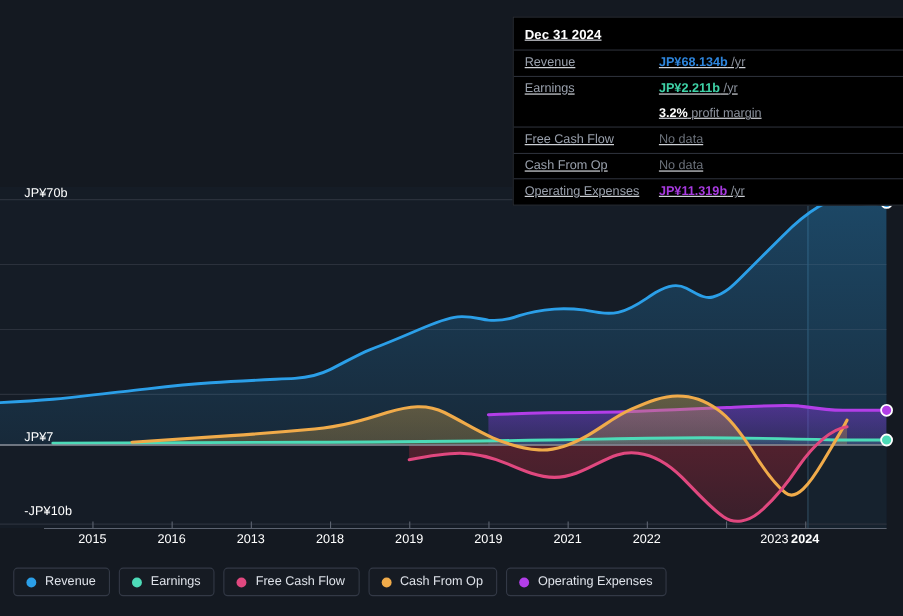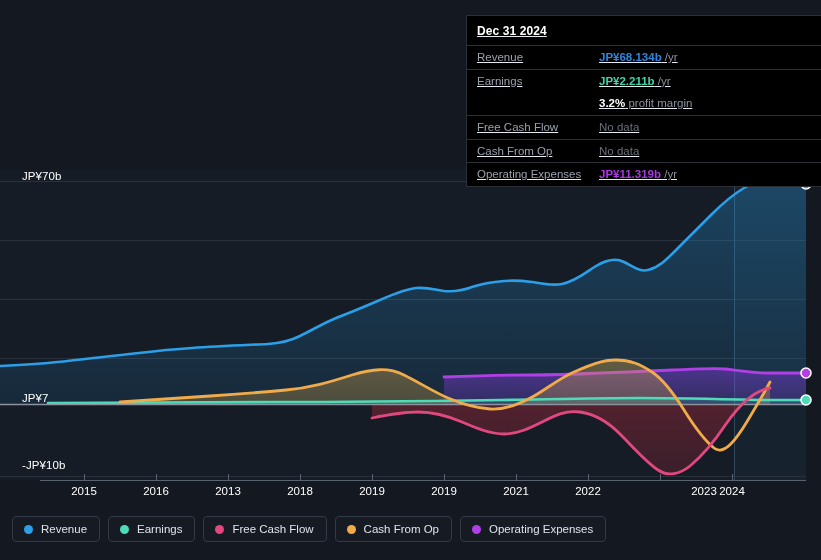--- a/index.html
+++ b/index.html
@@ -285,21 +285,21 @@
   <div id="x-ticks">
       <div class="xtick" style="left: 84px;">2015</div>
       <div class="xtick" style="left: 156px;">2016</div>
       <div class="xtick" style="left: 228px;">2013</div>
       <div class="xtick" style="left: 300px;">2018</div>
       <div class="xtick" style="left: 372px;">2019</div>
       <div class="xtick" style="left: 444px;">2019</div>
       <div class="xtick" style="left: 516px;">2021</div>
       <div class="xtick" style="left: 588px;">2022</div>
       <div class="xtick" style="left: 660px; margin-left: 44px;">2023</div>
-      <div class="xtick" style="left: 732px;">2024</div>
+      <div class="xtick" style="left: 732px; font-weight: bold;">2024</div>
     </div>
 
   <div id="tooltip">
     <div class="tt-title">Dec 31 2024</div>
     <div id="tt-rows">
         <div class="tt-row">
           <span class="tt-name">Revenue</span>
           <span class="tt-val v-revenue"><b>JP¥68.134b</b><span class="unit"> /yr</span></span>
         </div>
         <div class="tt-row">

